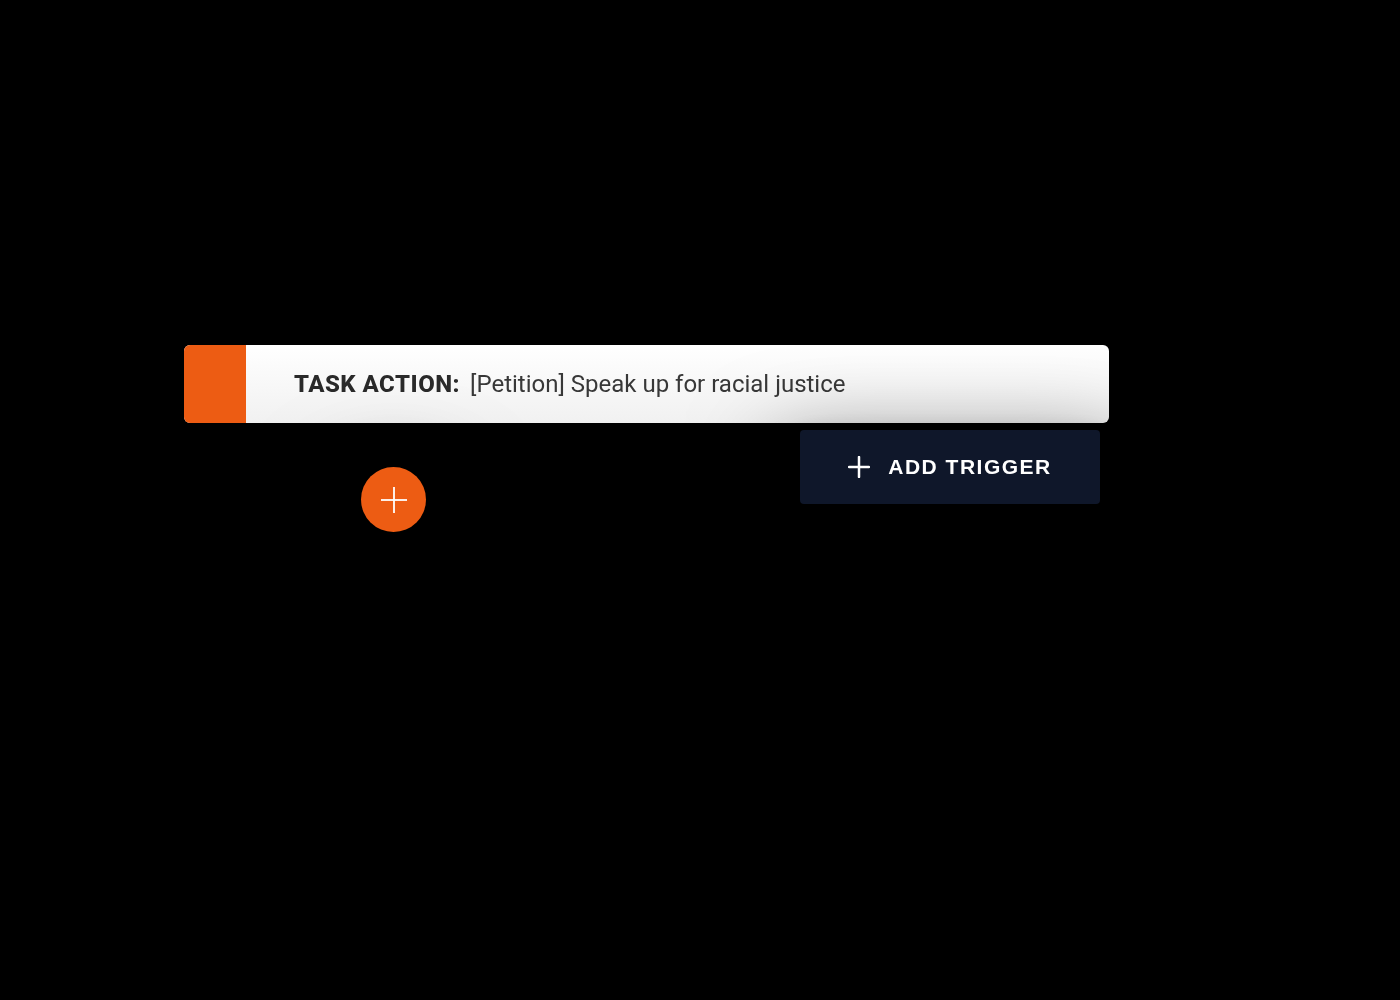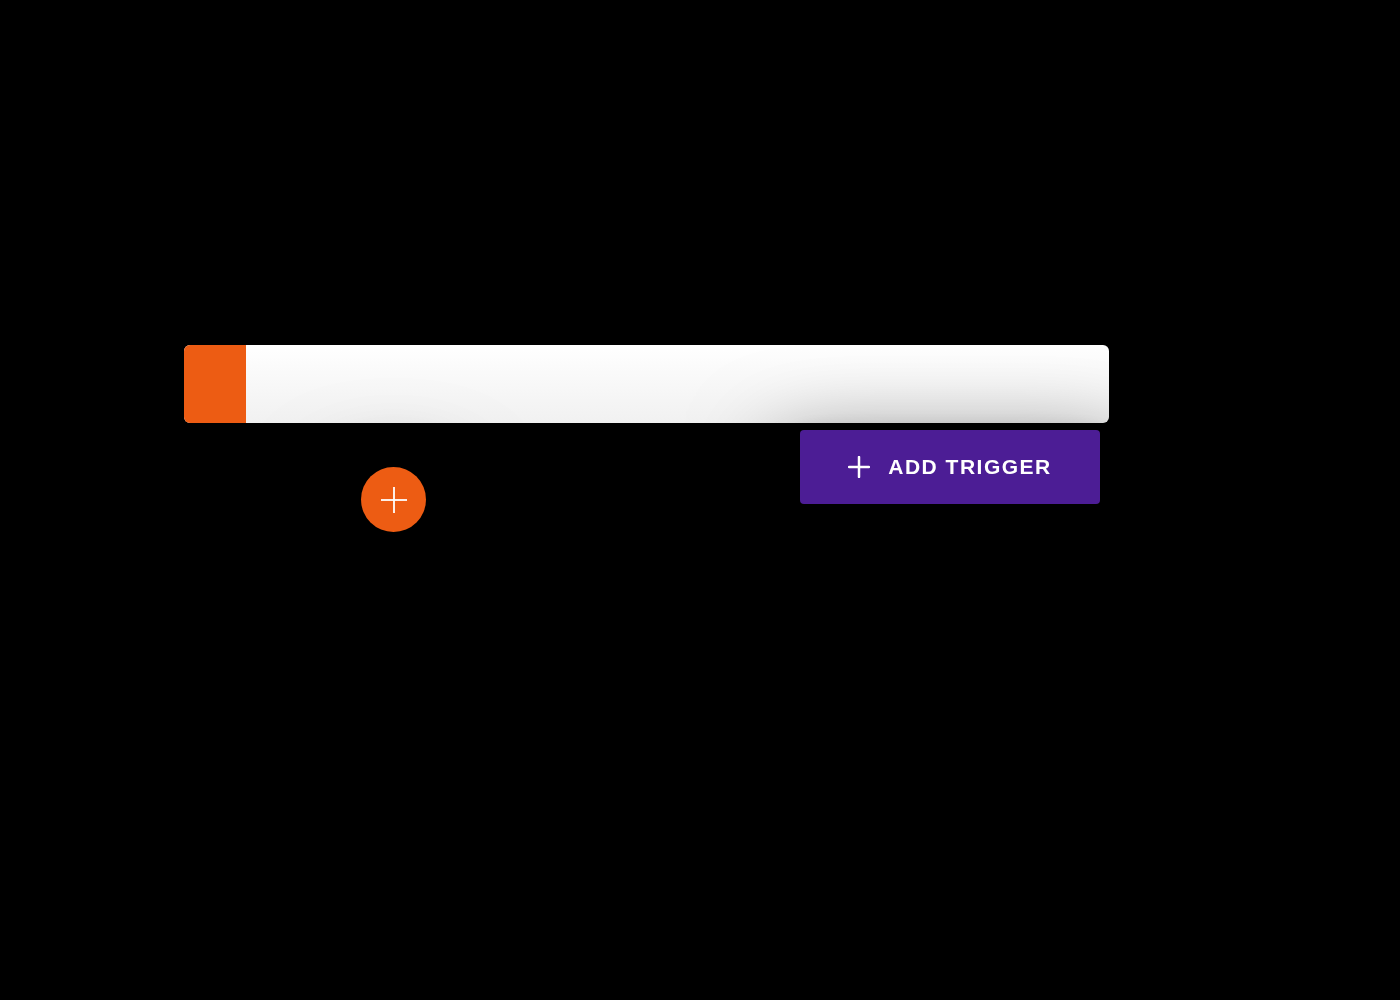--- a/index.html
+++ b/index.html
@@ -58,21 +58,21 @@
       font-size: 24px;
       color: #383838;
     }
 
     .add-trigger-btn {
       position: absolute;
       left: 800px;
       top: 430px;
       width: 300px;
       height: 74px;
-      background: #4c1d95;
+      background: #0f172a;
       border: none;
       border-radius: 4px;
       display: flex;
       align-items: center;
       justify-content: center;
       gap: 18px;
       cursor: pointer;
       box-shadow: 0 40px 90px 20px rgba(0,0,0,0.5), 0 10px 25px rgba(0,0,0,0.3);
     }
 
@@ -112,20 +112,24 @@
 
     .add-circle-btn svg {
       display: block;
     }
   </style>
 </head>
 <body>
 
 <div class="task-card">
   <div class="color-block"></div>
+  <div class="content">
+    <span class="label">TASK ACTION:</span>
+    <span class="value">[Petition] Speak up for racial justice</span>
+  </div>
 </div>
 
 <button class="add-trigger-btn">
   <span class="plus-icon">
     <svg width="22" height="22" viewBox="0 0 22 22">
       <line x1="11" y1="1" x2="11" y2="21" stroke="#ffffff" stroke-width="2.5" stroke-linecap="round"></line>
       <line x1="1" y1="11" x2="21" y2="11" stroke="#ffffff" stroke-width="2.5" stroke-linecap="round"></line>
     </svg>
   </span>
   <span class="btn-label">ADD TRIGGER</span>

